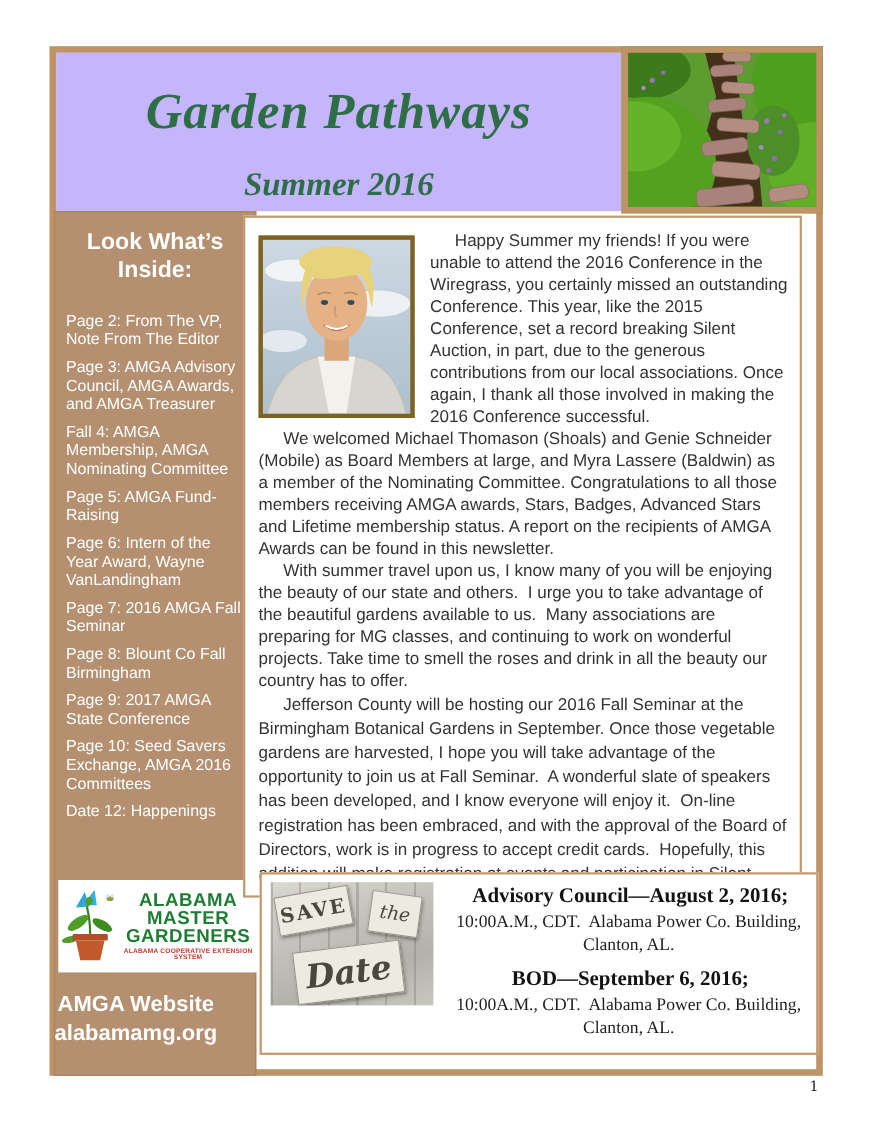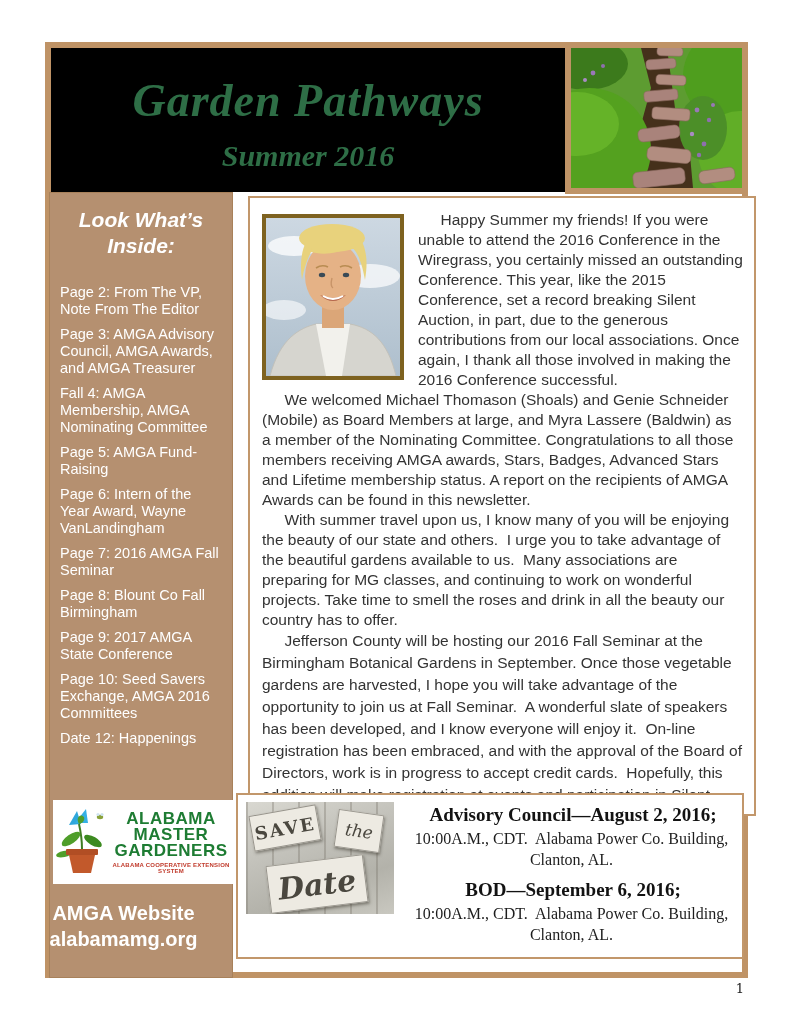--- a/index.html
+++ b/index.html
@@ -3,46 +3,46 @@
 <meta charset="utf-8">
 <style>
   html,body{margin:0;padding:0;background:#ffffff;}
   .page{position:relative;width:791px;height:1024px;background:#fff;overflow:hidden;
         font-family:"Liberation Sans",sans-serif;}
   
   .frame{position:absolute;left:45px;top:42px;width:703px;height:936px;
          border:6px solid #bf9366;box-sizing:border-box;background:#fff;}
   
   .header-box{position:absolute;left:51px;top:48px;width:514px;height:144px;
-              background:#000000;text-align:center;}
+              background:#c4b5fd;text-align:center;}
   .title{margin:0;padding-top:26px;font-family:"Liberation Serif",serif;
          font-style:italic;font-weight:bold;font-size:46px;color:#2e6e46;letter-spacing:1px;}
-  .subtitle{margin:0;padding-top:12px;font-family:"Liberation Serif",serif;
+  .subtitle{margin:12px;padding-top:12px;font-family:"Liberation Serif",serif;
             font-style:italic;font-weight:bold;font-size:30px;color:#2e6e46;}
   .garden-photo{position:absolute;left:565px;top:42px;width:183px;height:152px;
                 border:6px solid #bf9366;box-sizing:border-box;overflow:hidden;background:#5d9c31;}
   .garden-photo svg{display:block;width:100%;height:100%;}
   
   .sidebar{position:absolute;left:49px;top:192px;width:184px;height:786px;
            background:#b59070;box-sizing:border-box;border:1px solid #a8815a;}
   .toc-heading{margin:14px 6px 24px;text-align:center;color:#ffffff;font-weight:bold;
-               font-size:21px;line-height:1.25;font-style:italic;}
+               font-size:21px;line-height:1.25;}
   .toc-item{margin:0 8px 8px 10px;color:#ffffff;font-weight:normal;font-size:14.5px;
             line-height:17px;}
   .logo-card{position:absolute;left:53px;top:800px;width:184px;height:84px;background:#ffffff;
              display:flex;align-items:center;box-sizing:border-box;padding:4px 2px;}
   .logo-art{width:52px;height:66px;flex:0 0 auto;}
   .logo-text{flex:1;text-align:center;}
   .logo-line{font-weight:800;color:#1e7c33;font-size:17px;line-height:16px;letter-spacing:0.5px;}
   .logo-tagline{margin-top:3px;color:#c03a2b;font-weight:bold;font-size:6px;letter-spacing:0.2px;}
   .website{position:absolute;left:49px;top:900px;width:149px;text-align:center;
            color:#ffffff;font-weight:bold;font-size:20px;line-height:1.3;}
   .website .url{display:block;}
   
-  .letter-box{position:absolute;left:248px;top:196px;width:508px;height:620px;
+  .letter-box{position:absolute;left:221px;top:196px;width:508px;height:620px;
               border:2px solid #c2976b;box-sizing:border-box;background:#fff;
               padding:12px 10px 0 12px;overflow:hidden;}
   .portrait{float:left;width:134px;height:158px;border:4px solid #7e6220;
             margin:4px 14px 2px 0;overflow:hidden;background:#bccbd8;}
   .portrait svg{display:block;width:100%;height:100%;}
   .letter-box p{margin:0;font-size:15.5px;line-height:20px;color:#333333;
                 text-indent:1.45em;white-space:pre-wrap;}
   .letter-box p.spread{line-height:22px;}
   
   .events-box{position:absolute;left:236px;top:793px;width:508px;height:166px;

